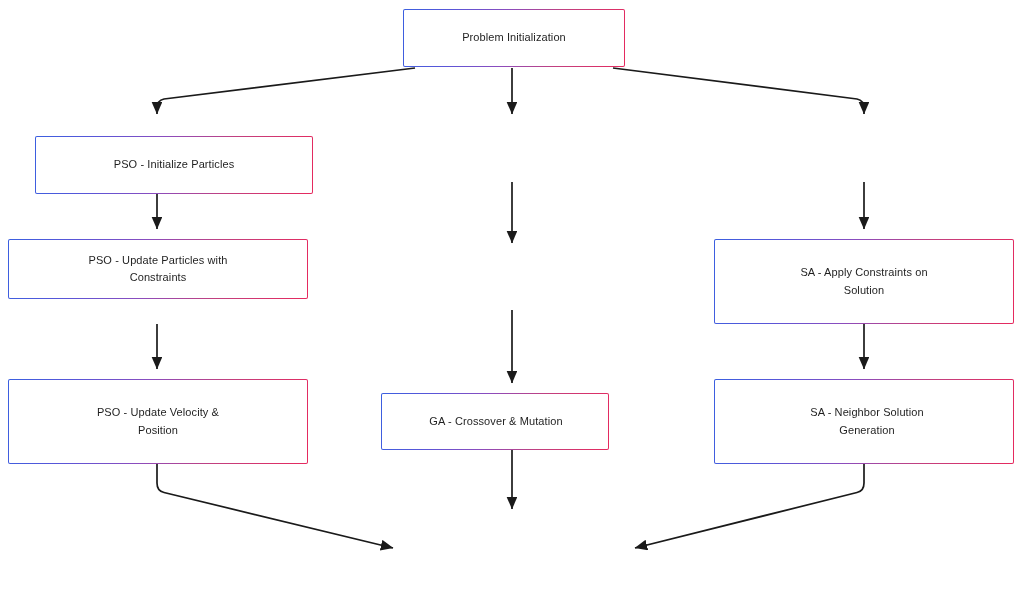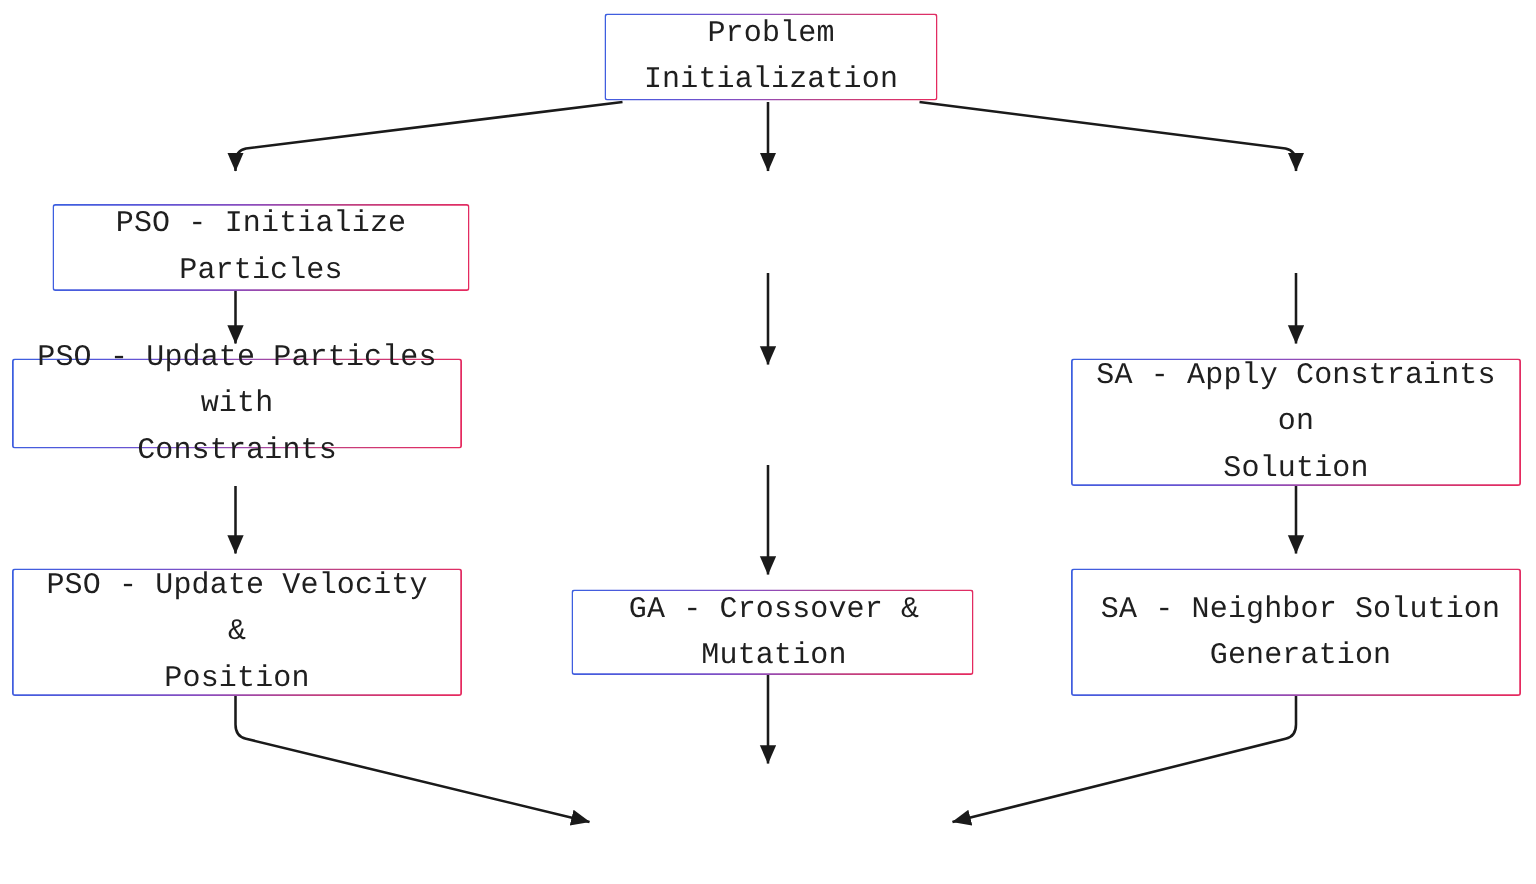--- a/index.html
+++ b/index.html
@@ -38,25 +38,25 @@
     border: 1.6px solid transparent;
     border-radius: 2px;
     background-image:
       linear-gradient(#ffffff, #ffffff),
       linear-gradient(100deg, #3b5fe0 0%, #5a56d8 22%, #8a4dbf 45%, #c2407f 70%, #e6295e 100%);
     background-origin: border-box;
     background-clip: padding-box, border-box;
   }
   .node .label {
     color: #1f1f1f;
-    font-size: 20px;
+    font-size: 11px;
     line-height: 1.55;
     letter-spacing: 0.1px;
     white-space: pre-line;
-    font-family: Liberation Mono, monospace;
+    font-family: Liberation Sans, sans-serif;
   }
 </style>
 </head>
 <body>
 
 <div id="canvas">
 
   <svg id="edge-layer" width="1024" height="589" viewBox="0 0 1024 589" xmlns="http://www.w3.org/2000/svg">
     <defs>
       <marker id="arrowhead" markerWidth="9" markerHeight="9" refX="7.2" refY="3.2" orient="auto" markerUnits="strokeWidth">
@@ -111,21 +111,21 @@
   <div class="node" style="left:714px; top:239px; width:300px; height:85px;">
     <span class="label">SA - Apply Constraints on
 Solution</span>
   </div>
 
   <div class="node" style="left:8px; top:379px; width:300px; height:85px;">
     <span class="label">PSO - Update Velocity &amp;
 Position</span>
   </div>
 
-  <div class="node" style="left:381px; top:393px; width:268px; height:57px;padding-left:12px;">
+  <div class="node" style="left:381px; top:393px; width:228px; height:57px;padding-left:12px;">
     <span class="label">GA - Crossover &amp; Mutation</span>
   </div>
 
   <div class="node" style="left:714px; top:379px; width:300px; height:85px;padding-left:16px;">
     <span class="label">SA - Neighbor Solution
 Generation</span>
   </div>
 
 
 </div>

